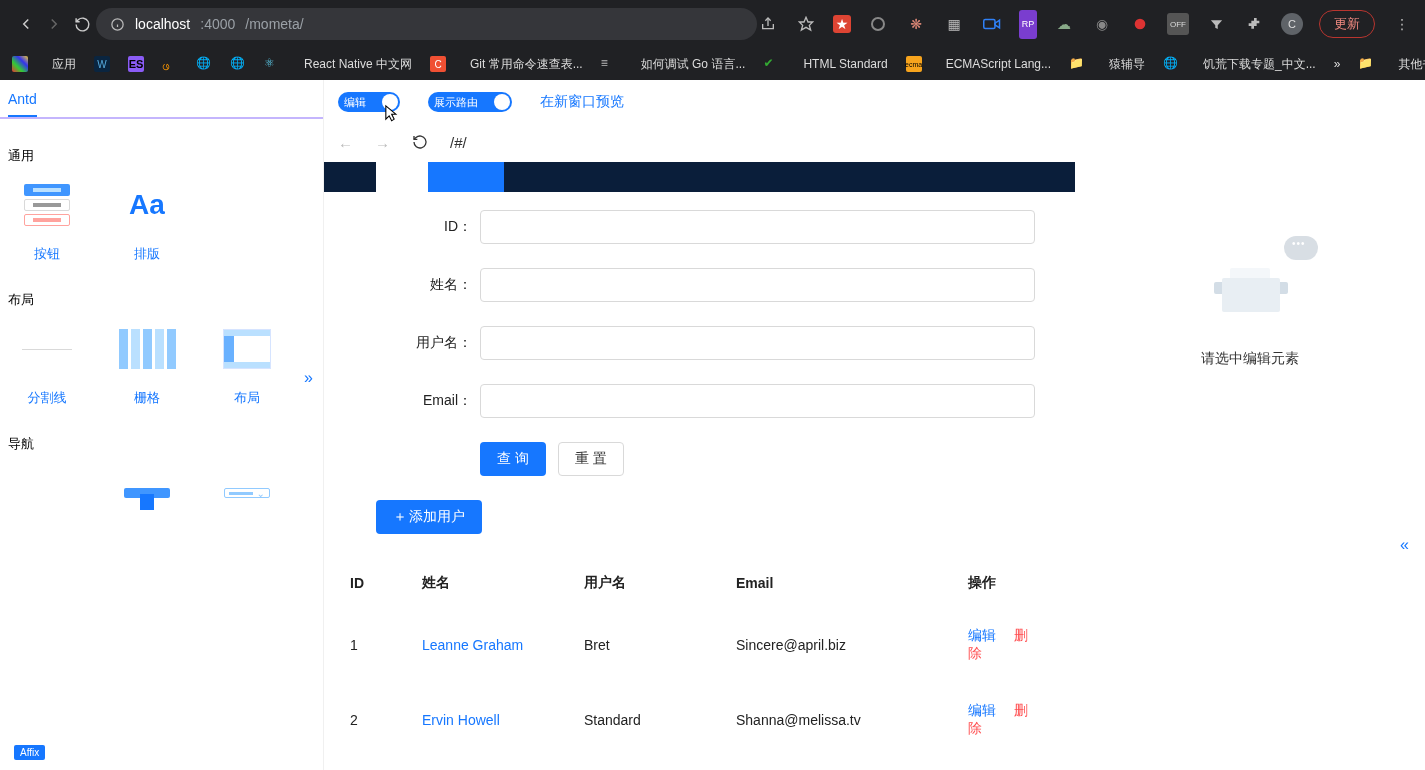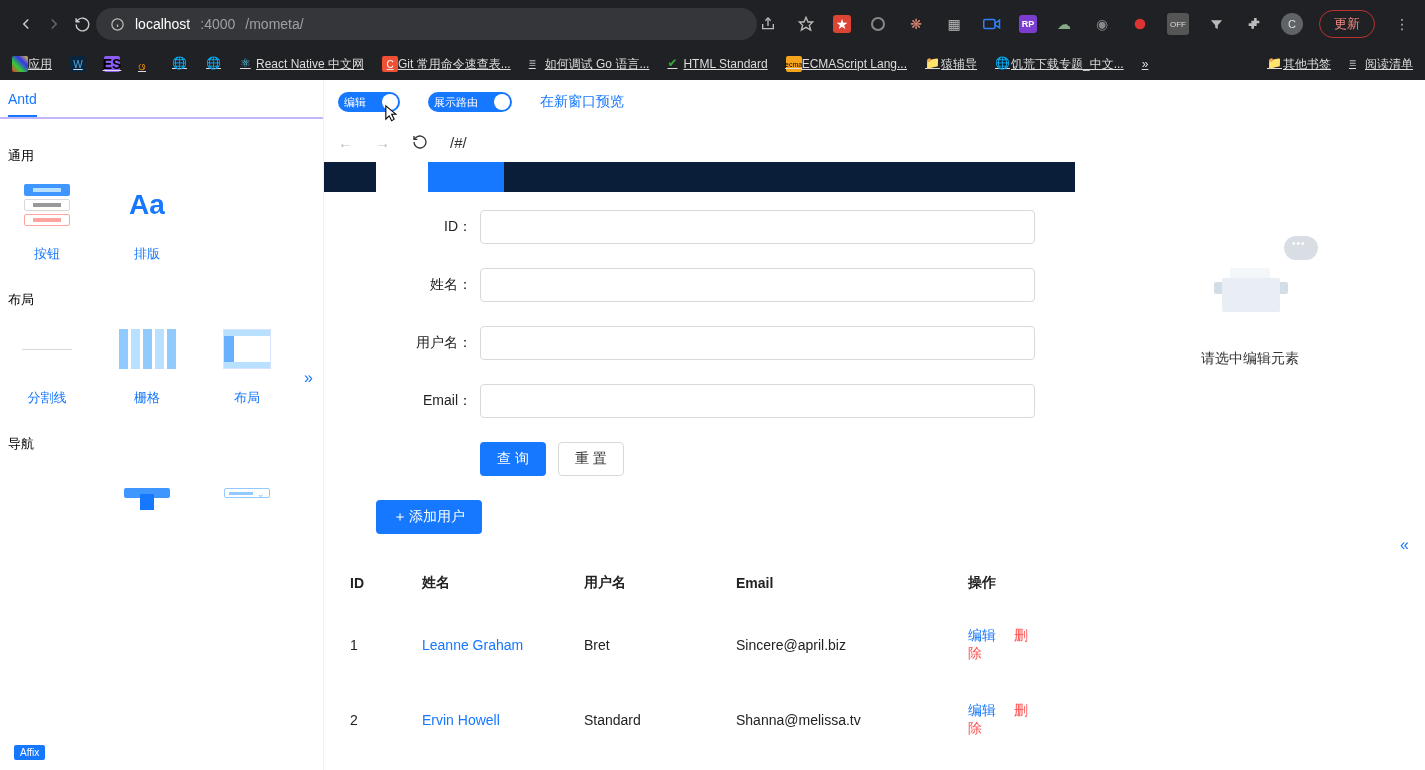--- a/index.html
+++ b/index.html
@@ -5,21 +5,21 @@
 * { margin:0; padding:0; box-sizing:border-box; font-family:-apple-system,BlinkMacSystemFont,'Segoe UI',sans-serif; }
 body { background:#fff; width:1425px; height:770px; overflow:hidden; }
 .browser-top { height:80px; background:#202124; color:#bbb; display:flex; flex-direction:column; }
 .url-bar-row { height:48px; display:flex; align-items:center; padding:0 12px; gap:0; }
 .nav-btn { width:28px; height:28px; display:flex; align-items:center; justify-content:center; color:#aaa; }
 .url-box { flex:1; height:32px; background:#35363a; border-radius:16px; display:flex; align-items:center; padding:0 14px; color:#ddd; font-size:14px; gap:10px; max-width:720px; }
 .url-right { display:flex; align-items:center; gap:16px; margin-left:auto; }
 .ext-ico { width:22px; height:22px; display:inline-flex; align-items:center; justify-content:center; font-size:14px; }
 .update-btn { height:28px; padding:0 14px; border:1px solid #b8352f; border-radius:14px; color:#f28b82; font-size:13px; display:flex; align-items:center; }
 .bookmarks-row { height:32px; display:flex; align-items:center; padding:0 12px; gap:18px; font-size:12px; color:#ddd; }
-.bk { display:flex; align-items:center; gap:0; white-space:nowrap;text-decoration:underline; }
+.bk { display:flex; align-items:center; gap:24px; white-space:nowrap; }
 .bk-ico { width:16px; height:16px; display:inline-block; }
 .bookmarks-right { margin-left:auto; display:flex; align-items:center; gap:18px; }
 .app-row { position:absolute; top:80px; left:0; right:0; bottom:0; display:flex; }
 .sidebar { width:324px; border-right:1px solid #f0f0f0; padding:10px 0 0 0; overflow:hidden; position:relative; }
 .brand { font-size:20px; padding:0 8px 6px 4px; }
 .tab-row { border-bottom:2px solid #c4b5fd; padding:0 8px; }
 .tab { color:#1677ff; font-size:14px; padding:0 0 8px 0; display:inline-block; border-bottom:2px solid #1677ff; }
 .section-title { font-size:13px; padding:28px 8px 10px 8px; }
 .palette-grid { display:flex; flex-wrap:wrap; gap:34px 22px; padding:0 8px; }
 .palette-item { width:78px; display:flex; flex-direction:column; align-items:center; gap:10px; }
@@ -116,21 +116,21 @@
           <span style="width:14px;height:14px;border:2px solid #888;border-radius:50%;display:inline-block"></span>
         </span>
       <span class="ext-ico" style="color:#d87">❋</span>
       <span class="ext-ico" style="color:#bbb">▦</span>
       <span class="ext-ico" style="color:#2f81f7">
         <svg width="18" height="14" viewBox="0 0 24 18" fill="none" stroke="#2f81f7" stroke-width="2">
             <rect x="1" y="3" width="15" height="12" rx="2"></rect>
             <path d="M16 8l6-4v10l-6-4z"></path>
           </svg>
       </span>
-      <span class="ext-ico" style="background:#7a3dcf;width:18px;height:18px;border-radius:3px;color:#fff;font-size:9px;font-weight:700">RP</span>
+      <span class="ext-ico" style="background:#7a3dcf;width:18px;height:29px;border-radius:3px;color:#fff;font-size:9px;font-weight:400">RP</span>
       <span class="ext-ico" style="color:#8a8">☁</span>
       <span class="ext-ico" style="color:#888">◉</span>
       <span class="ext-ico" style="color:#d33">
         <svg width="16" height="16" viewBox="0 0 24 24">
             <circle cx="12" cy="12" r="8" fill="#d33"></circle>
           </svg>
       </span>
       <span class="ext-ico" style="background:#555;color:#ddd;font-size:8px;border-radius:3px;padding:1px 2px">OFF</span>
       <span class="ext-ico">
         <svg width="15" height="15" viewBox="0 0 24 24" fill="#bbb">
@@ -149,21 +149,21 @@
   </div>
   <div class="bookmarks-row">
     <span class="bk">
         <span class="bk-ico" style="background:linear-gradient(45deg,#e33,#3c3,#33e,#ec3);border-radius:2px"></span>
         <span>应用</span>
       </span>
     <span class="bk">
         <span class="bk-ico" style="background:#0a2540;color:#5ad;display:flex;align-items:center;justify-content:center;font-size:10px;border-radius:2px">W</span>
       </span>
     <span class="bk">
-        <span class="bk-ico" style="background:#8b5cf6;color:#000;display:flex;align-items:center;justify-content:center;font-size:14px;font-weight:700;border-radius:2px">ES</span>
+        <span class="bk-ico" style="background:#8b5cf6;color:#000;display:flex;align-items:center;justify-content:center;font-size:11px;font-weight:700;border-radius:2px">ES</span>
       </span>
     <span class="bk">
         <span class="bk-ico" style="color:#f90;font-size:14px">ဖ</span>
       </span>
     <span class="bk">
         <span class="bk-ico" style="color:#bbb">🌐</span>
       </span>
     <span class="bk">
         <span class="bk-ico" style="color:#bbb">🌐</span>
       </span>

